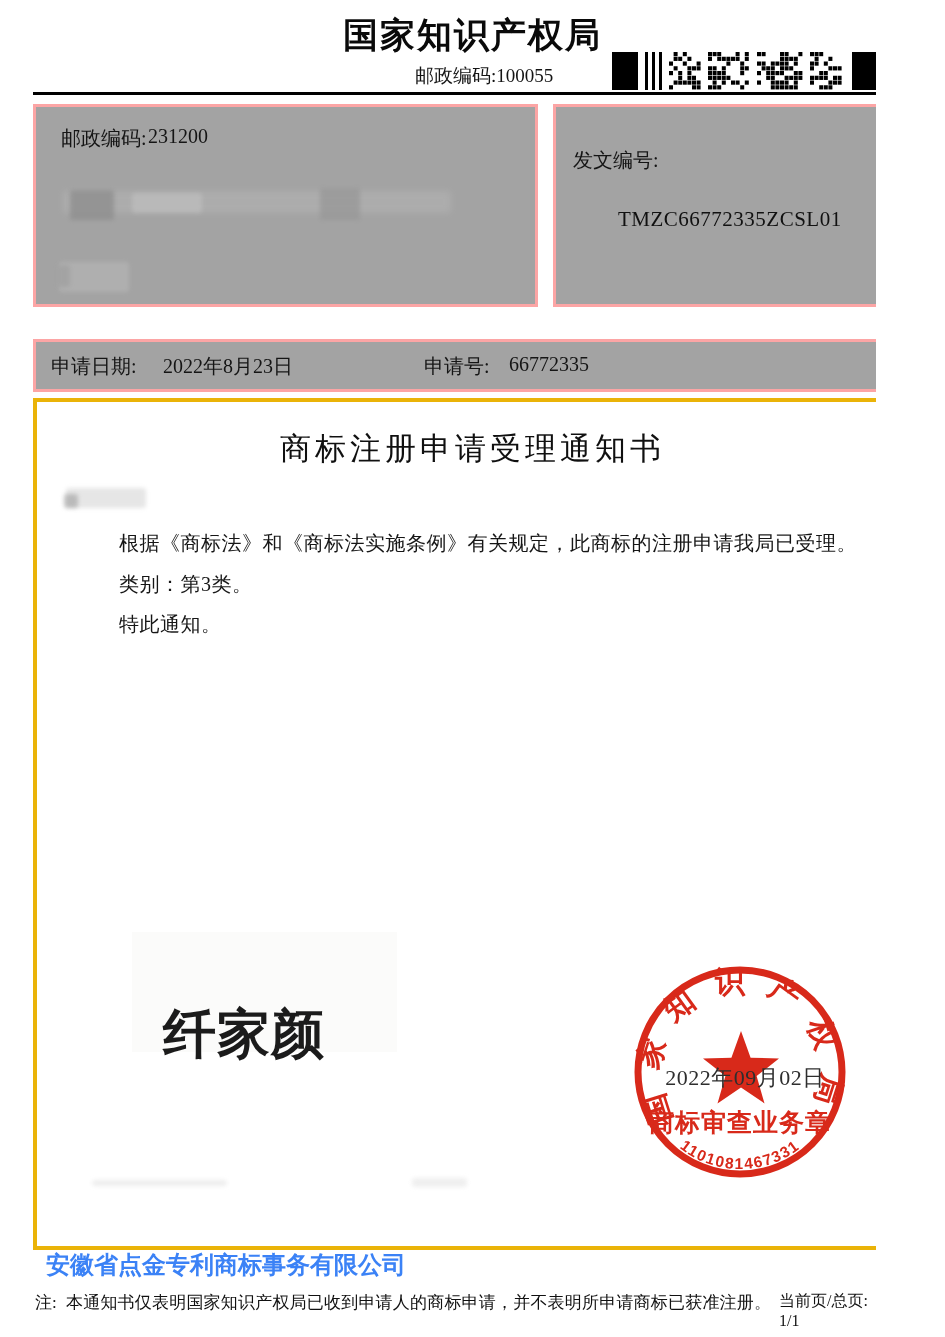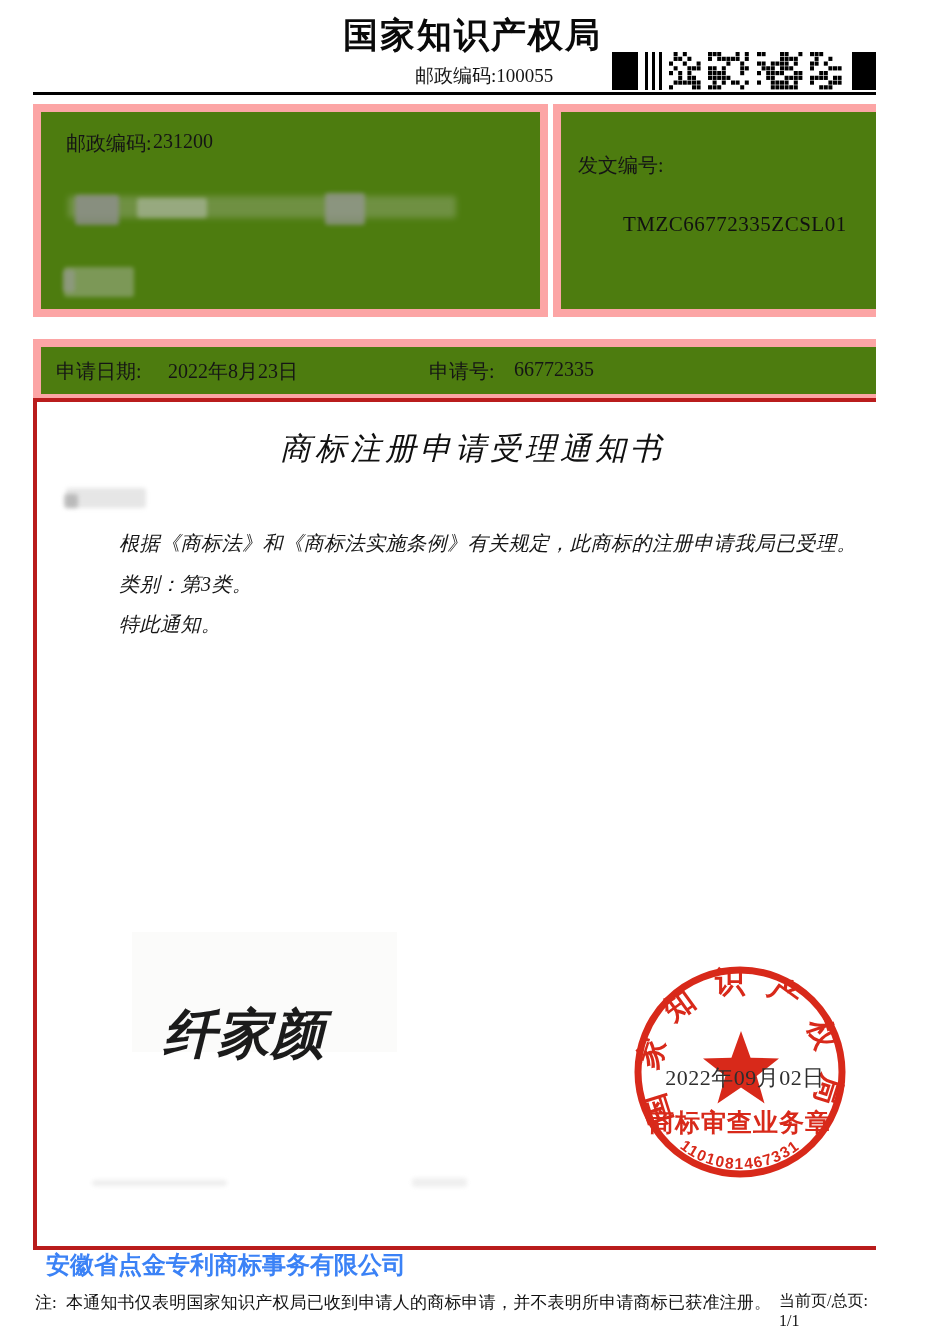--- a/index.html
+++ b/index.html
@@ -21,36 +21,36 @@
     letter-spacing:2px;
     color:#0a0a0a;
   }
   .addr-line{top:63px;font-size:19px;color:#141414;}
   .addr-left{left:35px;}
   .addr-post{left:415px;}
   .header-rule{left:33px;top:92px;width:875px;height:3px;background:#000;}
   .barcode-wrap{left:612px;top:52px;width:296px;height:38px;}
 
   
-  .box{border:8px solid #fca5a5;background:#4d7c0f;}
+  .box{border:3px solid #fca5a5;background:#a3a3a3;}
   .recipient-box{left:33px;top:104px;width:499px;height:197px;}
   .dispatch-box{left:553px;top:104px;width:353px;height:197px;}
   .label-text{font-size:20px;color:#151515;}
   .recipient-post-label{left:25px;top:18px;}
   .recipient-post-value{left:112px;top:18px;}
   .dispatch-label{left:17px;top:40px;}
   .dispatch-value{left:62px;top:100px;font-size:21px;letter-spacing:.5px;}
 
   .appbar{left:33px;top:325px;width:873px;height:47px;margin-top:14px;}
   .app-date-label{left:15px;top:11px;}
   .app-date-value{left:127px;top:11px;}
   .app-no-label{left:388px;top:11px;}
   .app-no-value{left:473px;top:11px;}
 
-  .main-box{left:33px;top:398px;width:871px;height:844px;border:4px solid #b91c1c;background:#fff;font-style:italic;}
+  .main-box{left:33px;top:398px;width:871px;height:844px;border:4px solid #eab308;background:#fff;}
   .notice-title{
     left:0;top:26px;width:871px;text-align:center;
     font-size:31px;letter-spacing:4px;color:#101010;
   }
   .body-line{left:82px;font-size:20px;color:#161616;letter-spacing:.5px;}
   .line1{top:128px;}
   .line2{top:169px;}
   .line3{top:209px;}
 
   .trademark{

